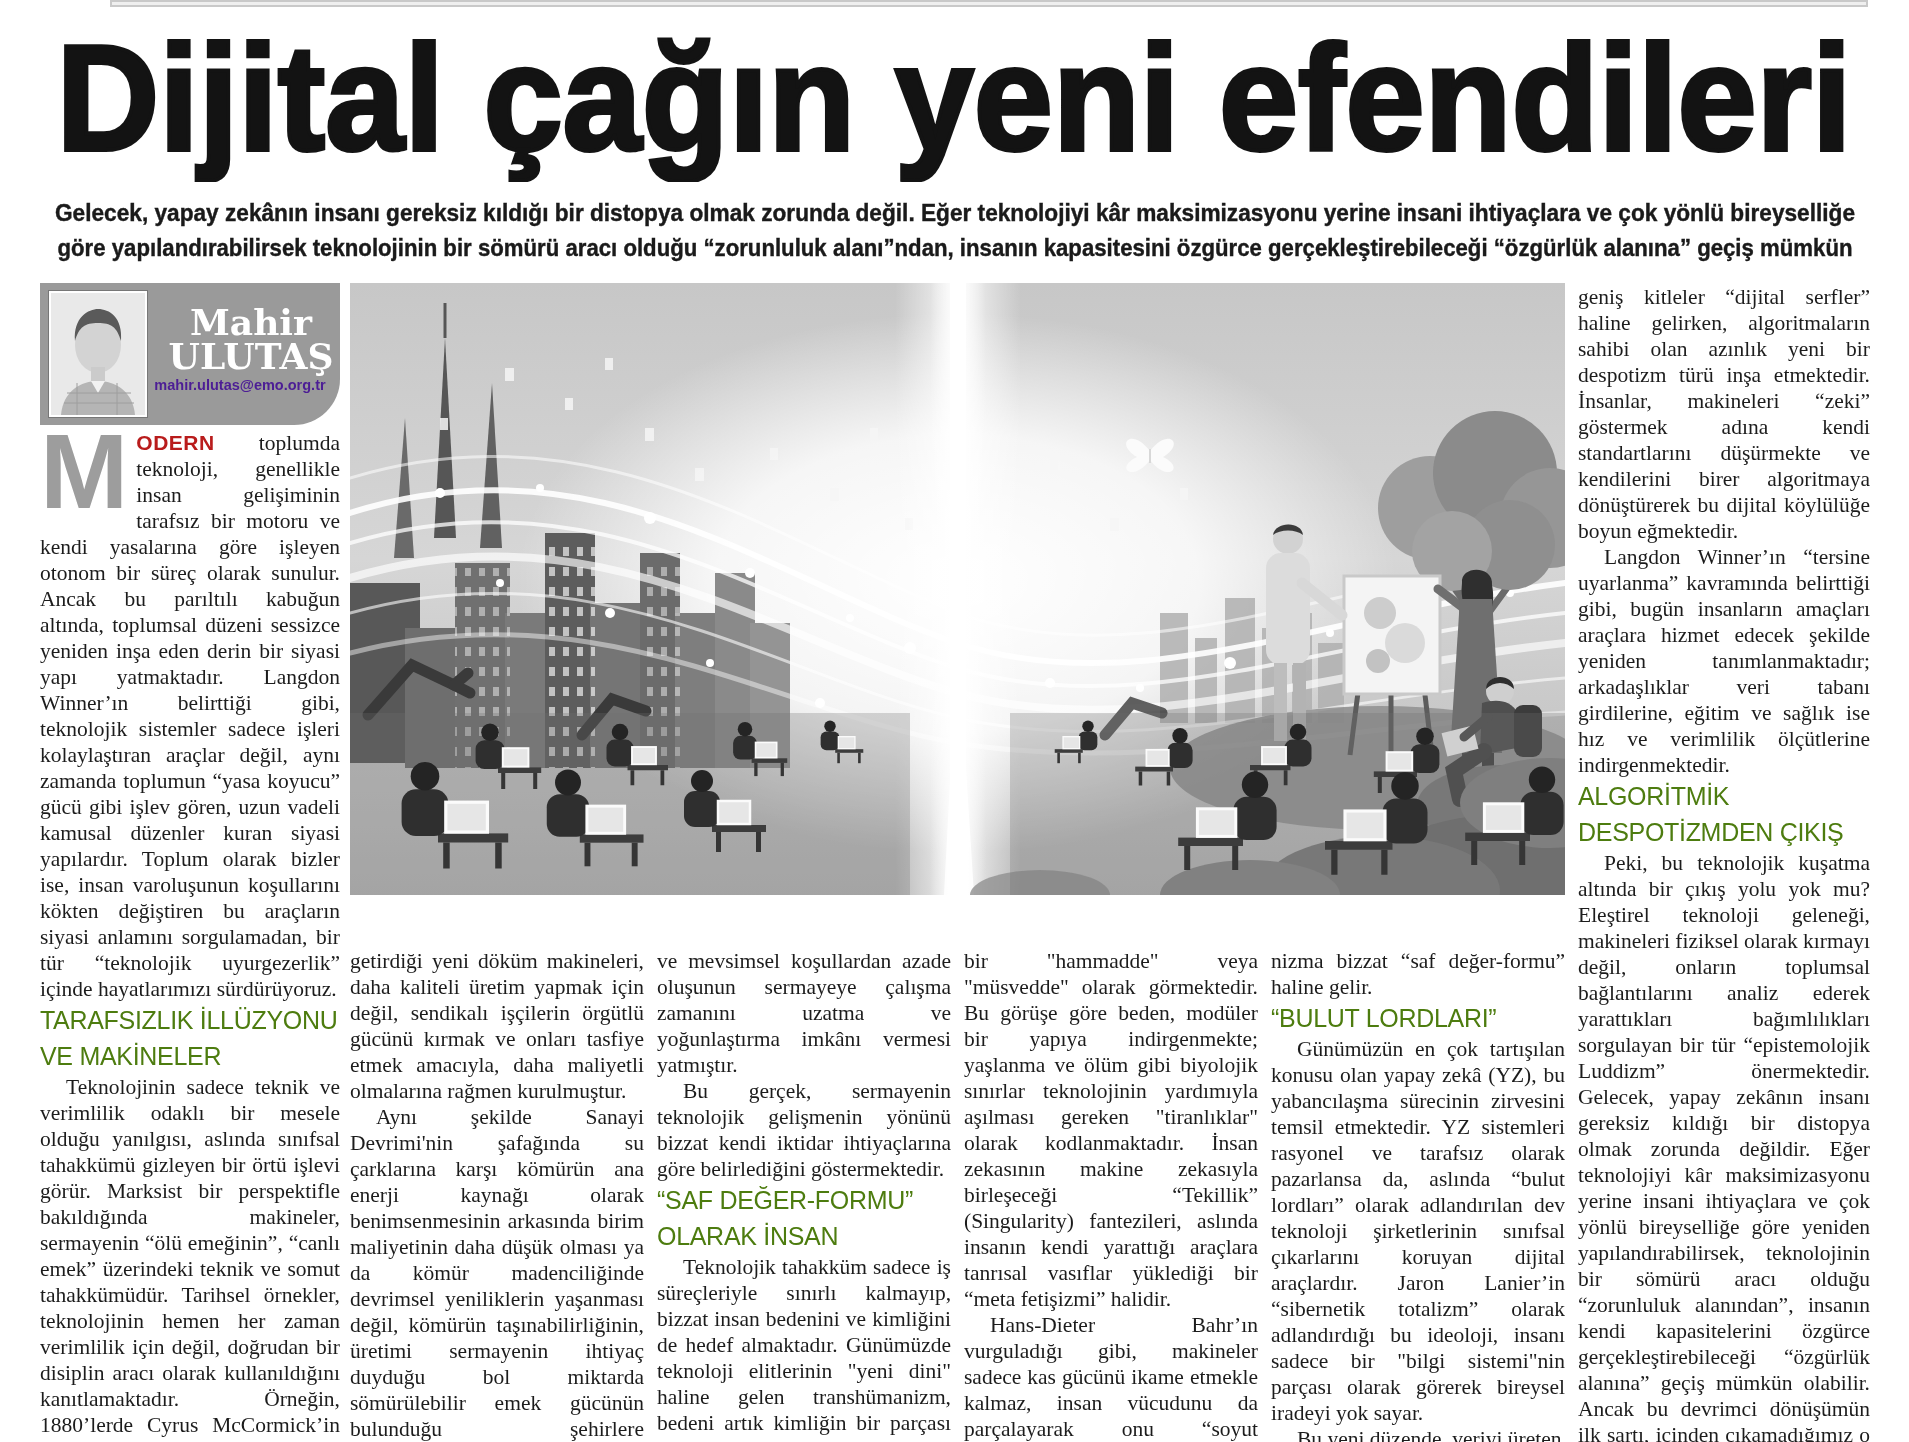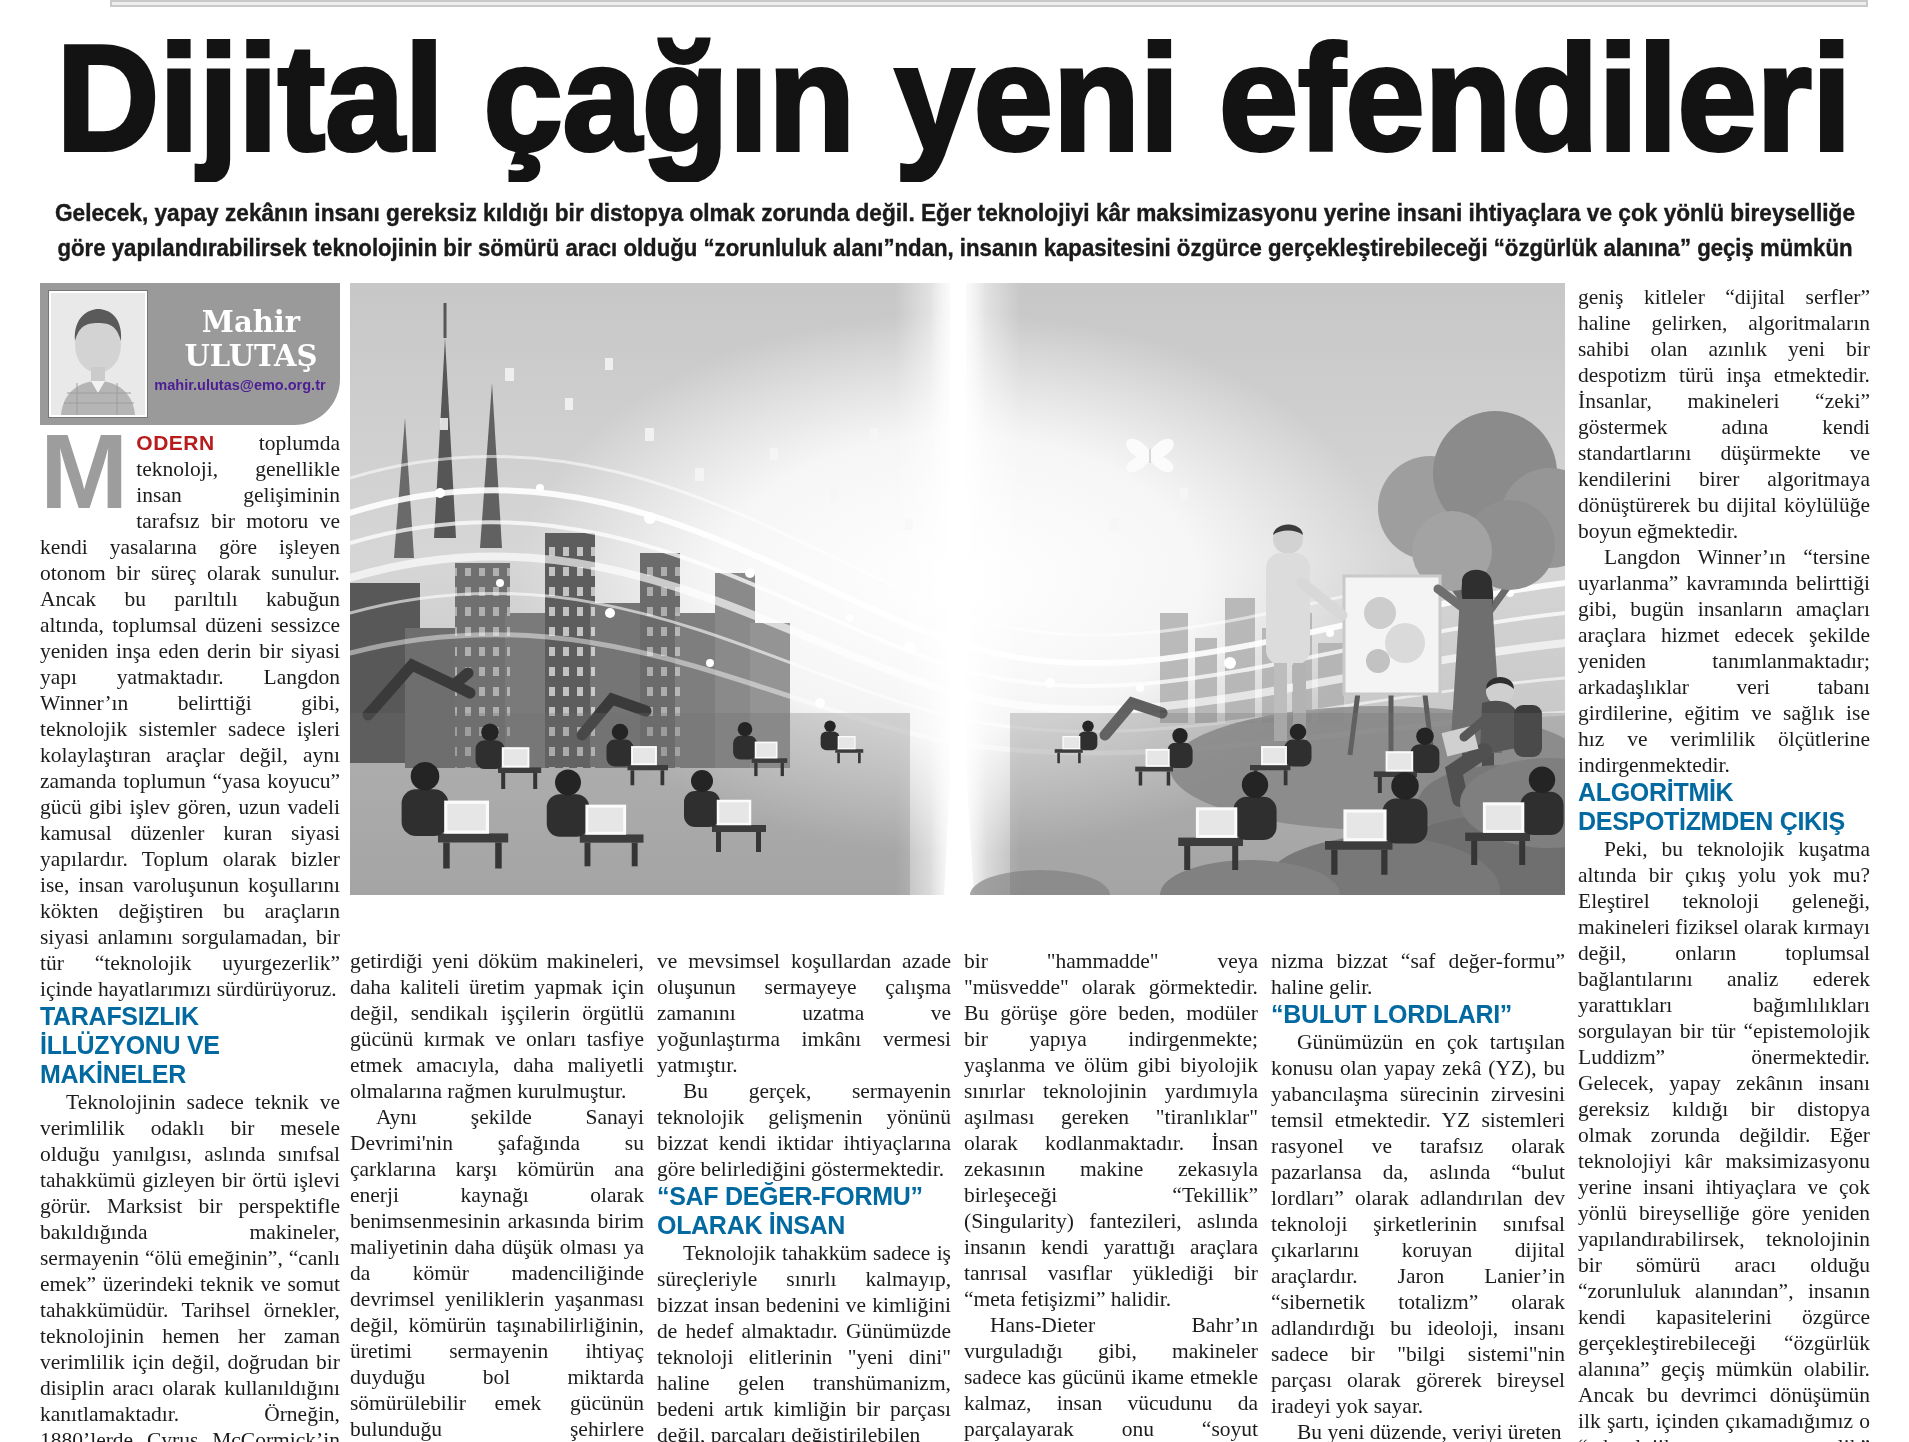--- a/index.html
+++ b/index.html
@@ -11,34 +11,34 @@
   .headline-text{font-family:"Liberation Sans",sans-serif;font-weight:bold;font-size:150px;
                  fill:#131313;stroke:#131313;stroke-width:4px;}
   .standfirst-wrap{position:absolute;left:40px;top:194px;width:1830px;height:80px;}
   .standfirst-text{font-family:"Liberation Sans",sans-serif;font-weight:bold;font-size:24.5px;
                    fill:#1a1a1a;stroke:#1a1a1a;stroke-width:.4px;}
   .author-box{position:absolute;left:40px;top:283px;width:300px;height:142px;
               background:#9a9a9a;border-radius:0 0 46px 0;}
   .author-photo{position:absolute;left:8px;top:7px;width:100px;height:128px;background:#ffffff;
                 border:1px solid #777;box-sizing:border-box;padding:2px;}
   .author-name{position:absolute;left:128px;right:6px;top:22px;text-align:center;color:#ffffff;
-               font-family:"DejaVu Serif",serif;font-weight:bold;font-size:29px;line-height:34px;}
+               font-family:"DejaVu Serif",serif;font-weight:bold;font-size:36px;line-height:34px;}
   .author-email{position:absolute;left:108px;right:8px;top:94px;text-align:center;color:#4c1d95;
                 font-family:"Liberation Sans",sans-serif;font-weight:bold;font-size:14.5px;}
   .col{position:absolute;text-align:justify;font-size:21.5px;line-height:26px;}
   .col p{margin:0;}
   .col p.ind{text-indent:26px;}
   .col1{left:40px;top:430px;width:300px;}
   .colR{left:1578px;top:284px;width:292px;}
   .bottom-cols{position:absolute;left:350px;top:948px;width:1216px;display:flex;gap:13px;}
   .bcol{width:294px;text-align:justify;font-size:21.5px;line-height:26px;}
   .bcol p{margin:0;}
   .bcol p.ind{text-indent:26px;}
-  .sec-head{font-family:"Liberation Sans",sans-serif;font-weight:bold;font-size:25px;
-            line-height:29px;letter-spacing:-.3px;color:#0369a1;margin:13px 0 9px 0;
+  .sec-head{font-family:"Liberation Sans",sans-serif;font-weight:normal;font-size:25px;
+            line-height:36px;letter-spacing:-.3px;color:#4d7c0f;margin:13px 0 9px 0;
             text-align:left;text-indent:0;}
   .dropcap{float:left;font-family:"Liberation Sans",sans-serif;font-weight:bold;
            font-size:106px;line-height:78px;color:#9d9d9d;margin:2px 8px 0 0;}
   .leadword{font-family:"Liberation Sans",sans-serif;font-weight:bold;font-size:21px;
             color:#b91c1c;letter-spacing:.5px;}
   .hero{position:absolute;left:350px;top:283px;width:1215px;height:612px;background:#c9c9c9;}
   .caption{position:absolute;left:352px;top:903px;width:900px;
            font-family:"Liberation Sans",sans-serif;font-weight:bold;font-size:21px;color:#111;}
 </style>
 </head>

